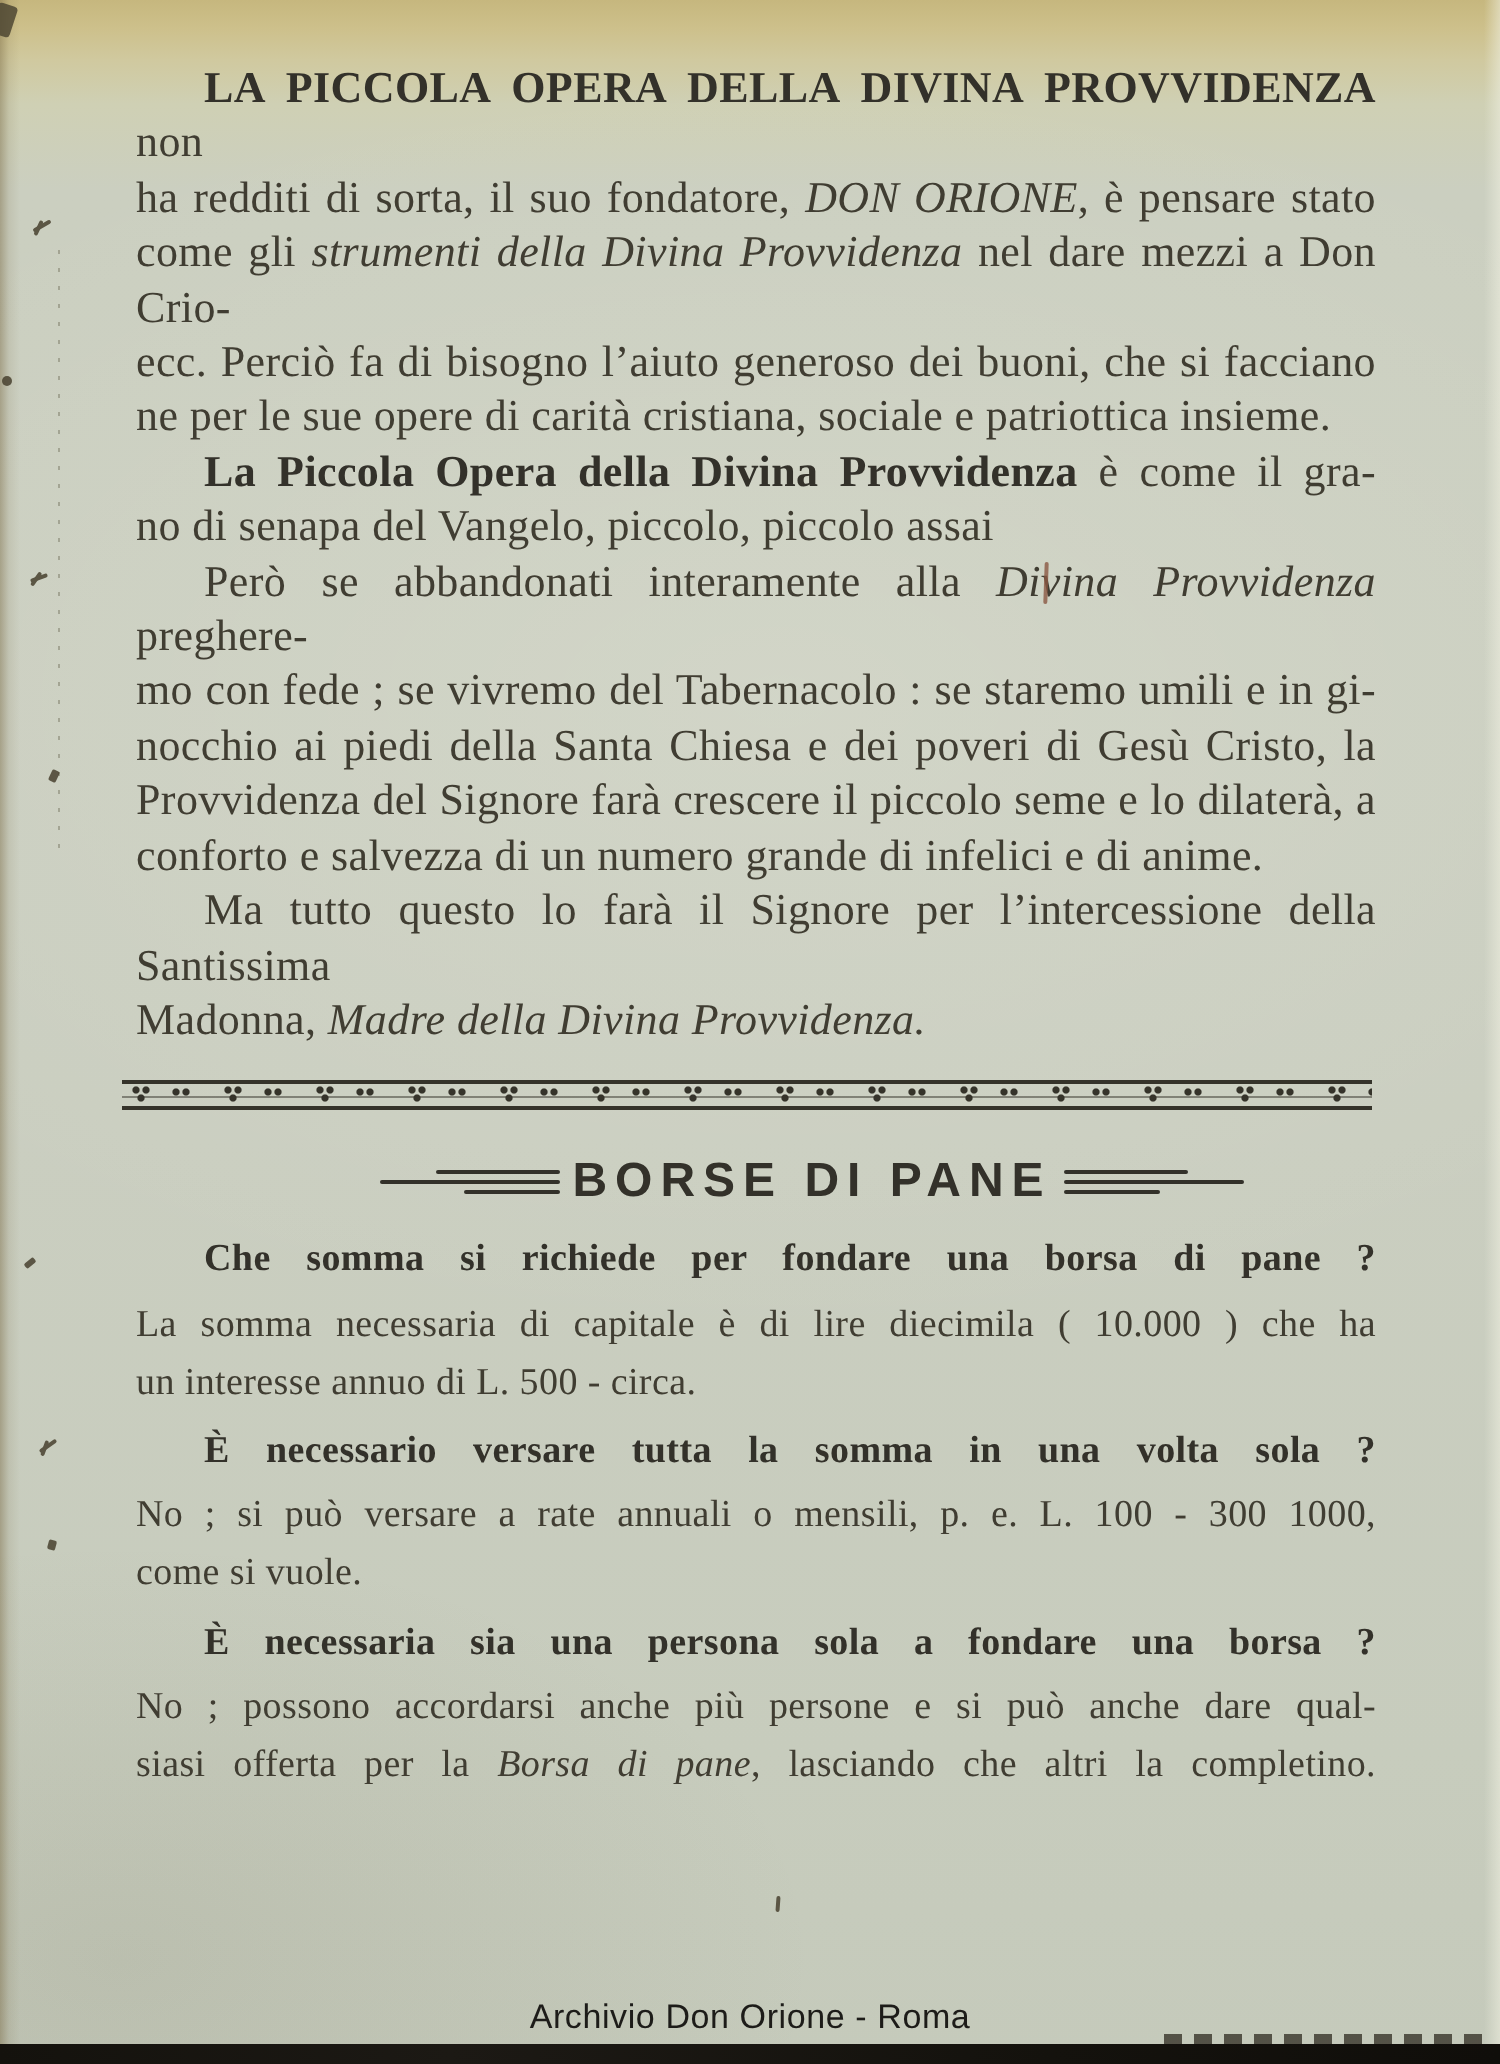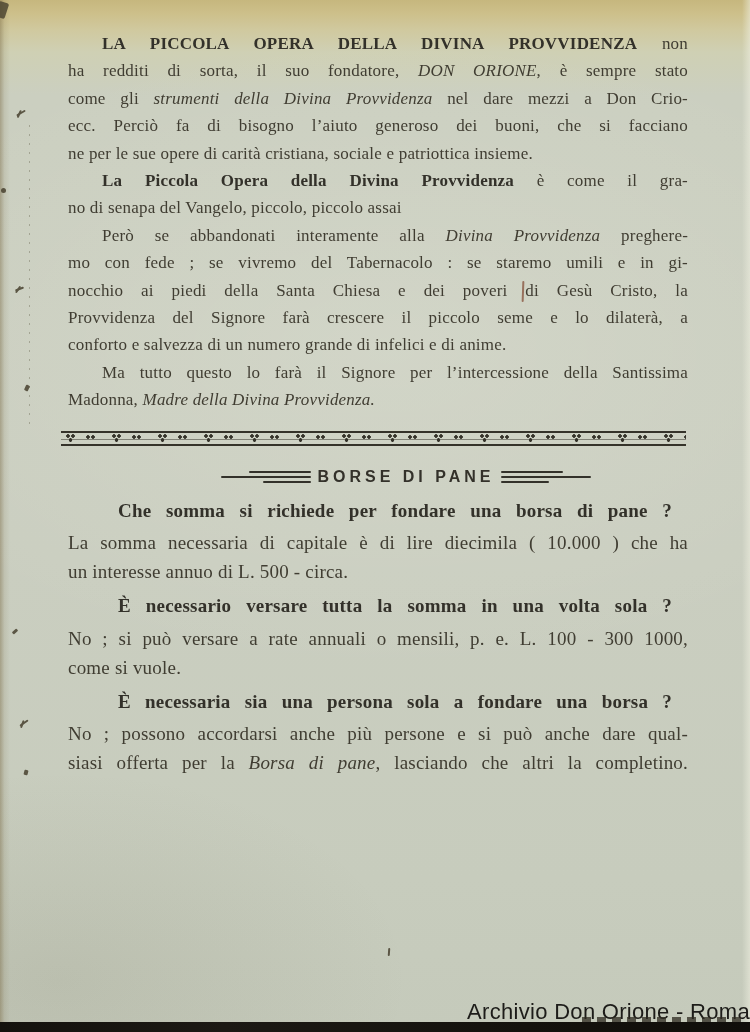--- a/index.html
+++ b/index.html
@@ -16,29 +16,29 @@
     background:linear-gradient(90deg, rgba(120,104,66,.45), rgba(120,104,66,.12) 45%, transparent);}
   .corner-notch{position:absolute;left:-3px;top:2px;width:10px;height:16px;background:#4e4632;transform:rotate(18deg);border-radius:2px;opacity:.85;}
   .right-edge{position:absolute;right:0;top:0;bottom:0;width:8px;pointer-events:none;
     background:linear-gradient(270deg, rgba(240,240,225,.55), transparent);}
   .crease{position:absolute;left:29px;top:125px;height:300px;width:1px;pointer-events:none;
     background:repeating-linear-gradient(180deg, rgba(95,92,70,.38) 0 2px, transparent 2px 9px);}
 
   .content{position:absolute;left:68px;right:62px;top:30px;}
 
   
-  .para{margin:0;font-size:17px;line-height:27.4px;letter-spacing:.2px;}
+  .para{margin:0;font-size:22px;line-height:27.4px;letter-spacing:.2px;}
   .line{display:block;}
   .line.just{text-align:justify;text-align-last:justify;}
   .line.ind{text-indent:34px;}
   .r-n{font-style:normal;}
   .r-i{font-style:italic;margin-top:32px;}
   .r-b{font-weight:700;color:#33312a;}
   .qa .para{font-size:19px;line-height:29.2px;}
-  .qa-q{margin:5px 16px 3px;}
+  .qa-q{margin:5px 0 3px;}
   .qa-q .line{font-weight:700;color:#33312a;}
 
   
   .ornament{
     height:11px;margin:17px 2px 0 -7px;
     border-top:2px solid #35332a;border-bottom:2px solid #35332a;
     background:
       radial-gradient(circle at 7px 3px, #35332a 1.5px, transparent 2.1px),
       radial-gradient(circle at 12px 3px, #35332a 1.5px, transparent 2.1px),
       radial-gradient(circle at 9.5px 7px, #35332a 1.5px, transparent 2.1px),
@@ -47,58 +47,58 @@
       linear-gradient(rgba(53,51,42,.5), rgba(53,51,42,.5));
     background-size:46px 11px,46px 11px,46px 11px,46px 11px,46px 11px,100% 1px;
     background-position:0 0,0 0,0 0,0 0,0 0,0 6px;
     background-repeat:repeat-x,repeat-x,repeat-x,repeat-x,repeat-x,no-repeat;
   }
 
   
   .heading-row{display:flex;align-items:center;justify-content:center;margin:22px 0 10px;transform:translateX(28px);}
   .heading{
     margin:0 6px;font-family:"Liberation Sans", sans-serif;font-weight:700;
-    font-size:16px;letter-spacing:4px;color:#33312a;white-space:nowrap;
+    font-size:24px;letter-spacing:4px;color:#33312a;white-space:nowrap;
   }
   .flourish{display:flex;flex-direction:column;gap:3px;width:90px;}
   .fl-left{align-items:flex-end;}
   .fl-right{align-items:flex-start;}
   .flourish i{display:block;height:2px;background:#33312a;border-radius:1px;}
   .flourish i:nth-child(1){width:62px;}
   .flourish i:nth-child(2){width:90px;}
   .flourish i:nth-child(3){width:48px;}
 
   
   .speck{position:absolute;background:#48412f;border-radius:1px;opacity:.85;}
   .speck::after{content:"";position:absolute;left:2px;top:-3px;width:2px;height:8px;background:inherit;transform:rotate(55deg);border-radius:1px;}
   .speck.dot::after{display:none;}
   .stray-stroke{position:absolute;left:522px;top:281px;width:2px;height:21px;background:#8a5742;opacity:.8;transform:rotate(2deg);border-radius:1px;}
   .smudge{position:absolute;right:8px;bottom:10px;width:160px;height:5px;opacity:.75;
     background:repeating-linear-gradient(90deg,#2e2a20 0 9px, transparent 9px 15px);}
 
   
-  .caption{position:absolute;left:0;right:0;top:999px;text-align:right;
-    font-family:"Liberation Sans", sans-serif;font-size:22px;color:#1d1c19;letter-spacing:.3px;}
+  .caption{position:absolute;left:0;right:0;top:999px;text-align:center;
+    font-family:"Liberation Sans", sans-serif;font-size:17px;color:#1d1c19;letter-spacing:.3px;}
   .bottom-bar{position:absolute;left:0;right:0;bottom:0;height:10px;
     background:linear-gradient(90deg,#14120d,#1c1914 30%,#14120d 70%,#100e0a);}
 </style>
 </head>
 <body>
 
 <div class="page">
   <div class="left-edge"></div>
   <div class="right-edge"></div>
   <div class="corner-notch"></div>
   <div class="crease"></div>
 
   <main class="content">
     <section>
         <div class="para">
           <span class="line just ind"><span class="r-b">LA PICCOLA OPERA DELLA DIVINA PROVVIDENZA</span><span class="r-n"> non</span></span>
-          <span class="line just"><span class="r-n">ha redditi di sorta, il suo fondatore, </span><span class="r-i">DON ORIONE</span><span class="r-n">, è sempre stato</span></span>
+          <span class="line just"><span class="r-n">ha redditi di sorta, il suo fondatore, </span><span class="r-i">DON ORIONE</span><span class="r-n">, è pensare stato</span></span>
           <span class="line just"><span class="r-n">come gli </span><span class="r-i">strumenti della Divina Provvidenza</span><span class="r-n"> nel dare mezzi a Don Crio-</span></span>
           <span class="line just"><span class="r-n">ecc. Perciò fa di bisogno l’aiuto generoso dei buoni, che si facciano</span></span>
           <span class="line"><span class="r-n">ne per le sue opere di carità cristiana, sociale e patriottica insieme.</span></span>
         </div>
         <div class="para">
           <span class="line just ind"><span class="r-b">La Piccola Opera della Divina Provvidenza</span><span class="r-n"> è come il gra-</span></span>
           <span class="line"><span class="r-n">no di senapa del Vangelo, piccolo, piccolo assai</span></span>
         </div>
         <div class="para">
           <span class="line just ind"><span class="r-n">Però se abbandonati interamente alla </span><span class="r-i">Divina Provvidenza</span><span class="r-n"> preghere-</span></span>

